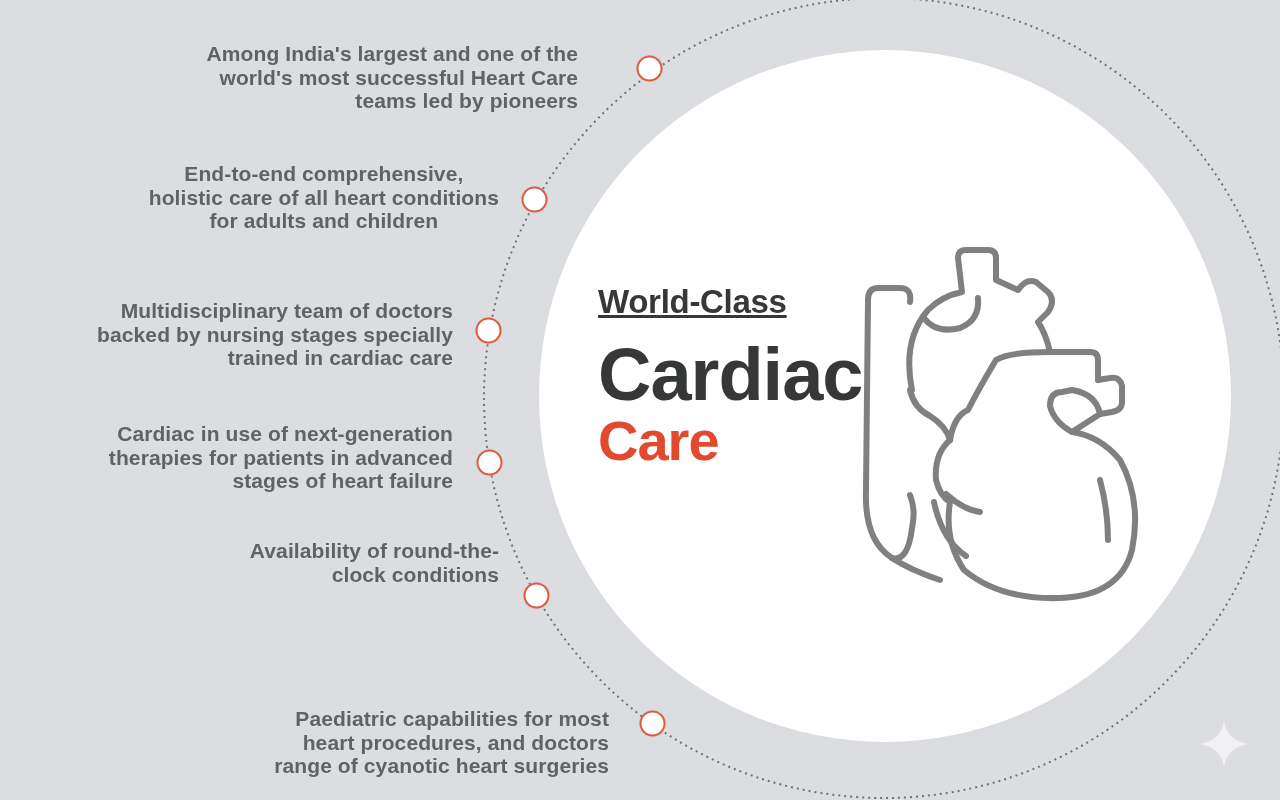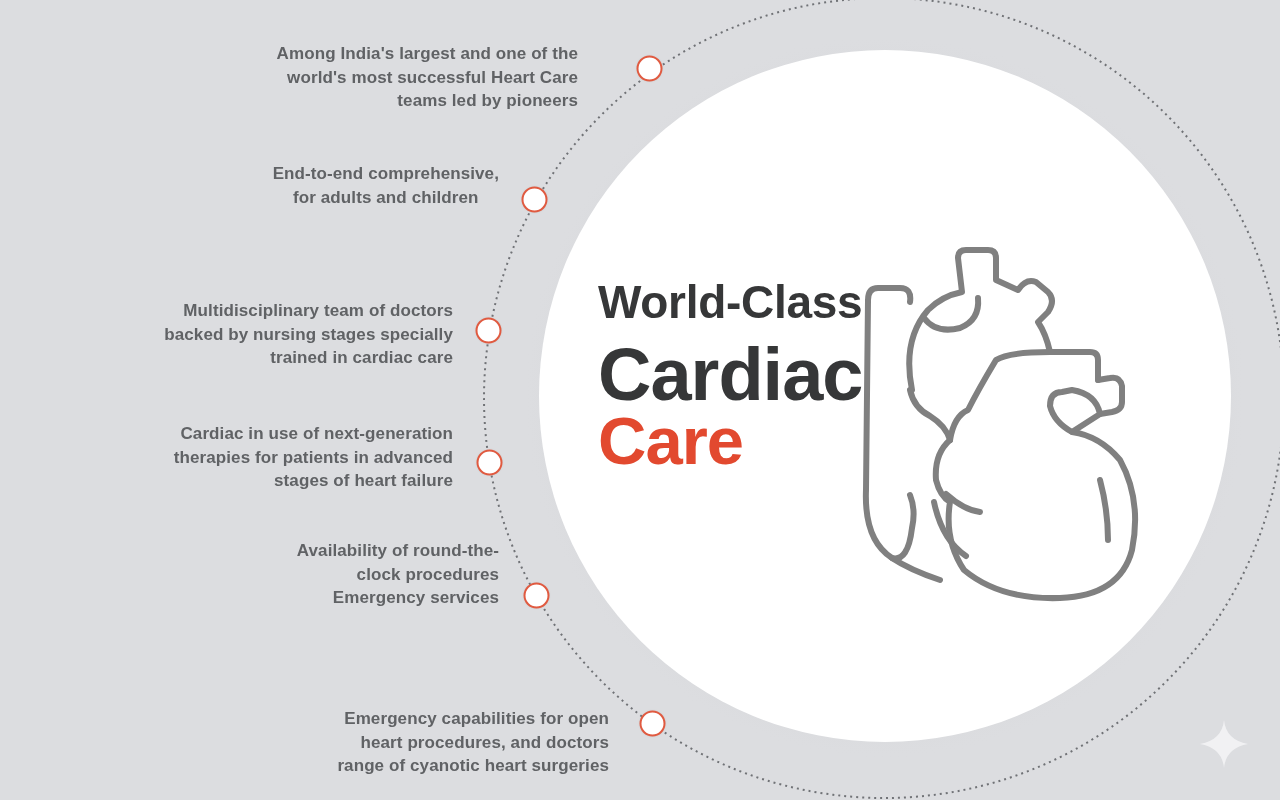--- a/index.html
+++ b/index.html
@@ -8,41 +8,41 @@
     background: #dcdde0;
     font-family: "Liberation Sans", "DejaVu Sans", sans-serif;
   }
   .stage { position: absolute; inset: 0; }
   .ring-svg { position: absolute; left: 0; top: 0; width: 1280px; height: 800px; }
   .feature {
     position: absolute;
     text-align: right;
     color: #606265;
     font-weight: bold;
-    font-size: 17px;
+    font-size: 21px;
     line-height: 23.5px;
     letter-spacing: 0.1px;
   }
   .feature span { display: block; white-space: nowrap; }
   .node {
     position: absolute; width: 22px; height: 22px;
     border-radius: 50%;
     background: #ffffff;
     border: 2.5px solid #e05a40;
     box-sizing: content-box;
     transform: translate(-13.5px, -13.5px);
     box-shadow: 0 0 2px rgba(0,0,0,0.08);
   }
   .title {
     position: absolute; left: 598px; top: 282px;
     font-weight: bold; color: #363738;
   }
-  .title .l1 { font-size: 46px; line-height: 40px; display: block; letter-spacing: -0.3px; }
+  .title .l1 { font-size: 33px; line-height: 40px; display: block; letter-spacing: -0.3px; text-decoration: underline; }
   .title .l2 { font-size: 74px; line-height: 74px; display: block; letter-spacing: -1px; margin-top: 16px; }
-  .title .l3 { font-size: 67px; line-height: 74px; display: block; letter-spacing: -1px; color: #e2492f; margin-top: -8px; }
+  .title .l3 { font-size: 56px; line-height: 74px; display: block; letter-spacing: -1px; color: #e2492f; margin-top: -8px; }
   .heart { position: absolute; left: 850px; top: 240px; width: 290px; height: 370px; }
   .sparkle { position: absolute; left: 1198px; top: 718px; width: 52px; height: 52px; }
 </style>
 </head>
 <body>
 
 <div class="stage">
 
   <svg class="ring-svg" viewBox="0 0 1280 800">
     <defs>
@@ -56,39 +56,39 @@
     <circle cx="885" cy="396" r="346" fill="#ffffff"></circle>
   </svg>
 
   <div class="feature" style="right: 702px; top: 42px;">
     <span>Among India's largest and one of the</span>
     <span>world's most successful Heart Care</span>
     <span>teams led by pioneers</span>
   </div>
   <div class="feature" style="right: 781px; top: 162px; text-align: center;">
     <span>End-to-end comprehensive,</span>
+    <span>holistic care of all heart conditions</span>
     <span>for adults and children</span>
   </div>
   <div class="feature" style="right: 827px; top: 299px; margin-left: 40px;">
     <span>Multidisciplinary team of doctors</span>
     <span>backed by nursing stages specially</span>
     <span>trained in cardiac care</span>
   </div>
   <div class="feature" style="right: 827px; top: 422px;">
     <span>Cardiac in use of next-generation</span>
     <span>therapies for patients in advanced</span>
     <span>stages of heart failure</span>
   </div>
   <div class="feature" style="right: 781px; top: 539px;">
     <span>Availability of round-the-</span>
-    <span>clock procedures</span>
-    <span>Emergency services</span>
+    <span>clock conditions</span>
   </div>
   <div class="feature" style="right: 671px; top: 707px;">
-    <span>Emergency capabilities for open</span>
+    <span>Paediatric capabilities for most</span>
     <span>heart procedures, and doctors</span>
     <span>range of cyanotic heart surgeries</span>
   </div>
 
   <div class="node" style="left: 650px; top: 69px;"></div>
   <div class="node" style="left: 535px; top: 200px;"></div>
   <div class="node" style="left: 489px; top: 331px;"></div>
   <div class="node" style="left: 490px; top: 463px;"></div>
   <div class="node" style="left: 537px; top: 596px;"></div>
   <div class="node" style="left: 653px; top: 724px;"></div>

